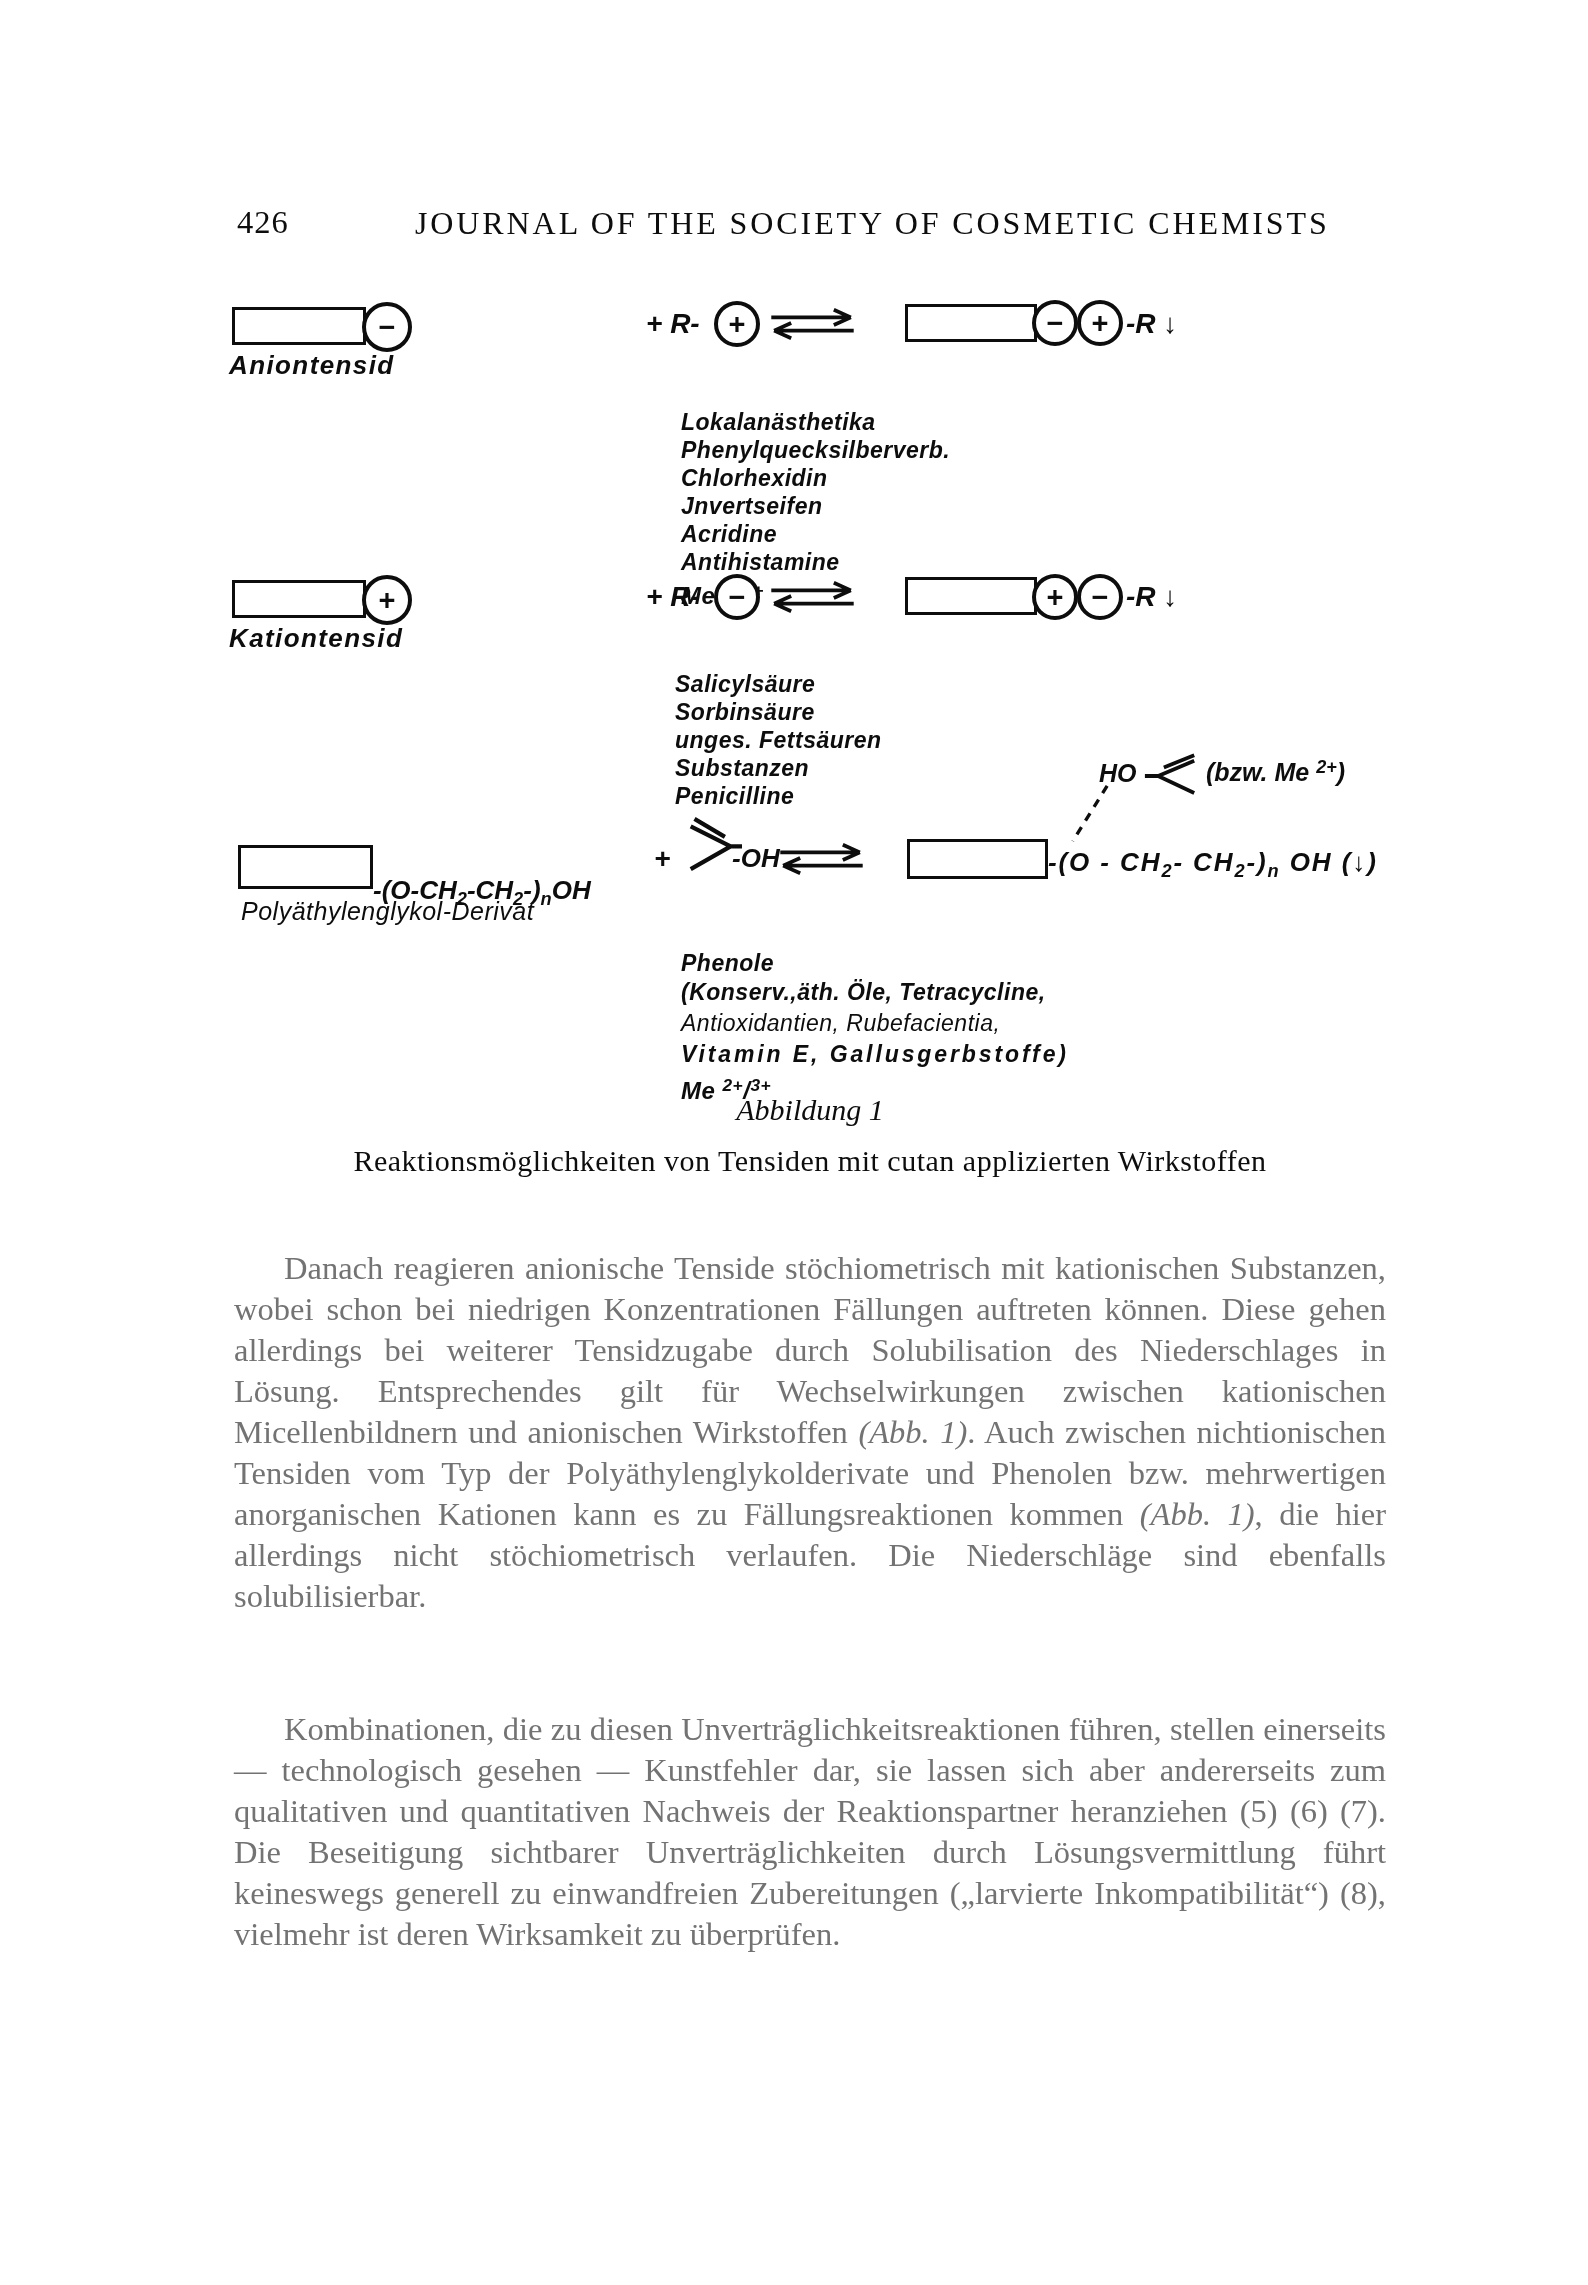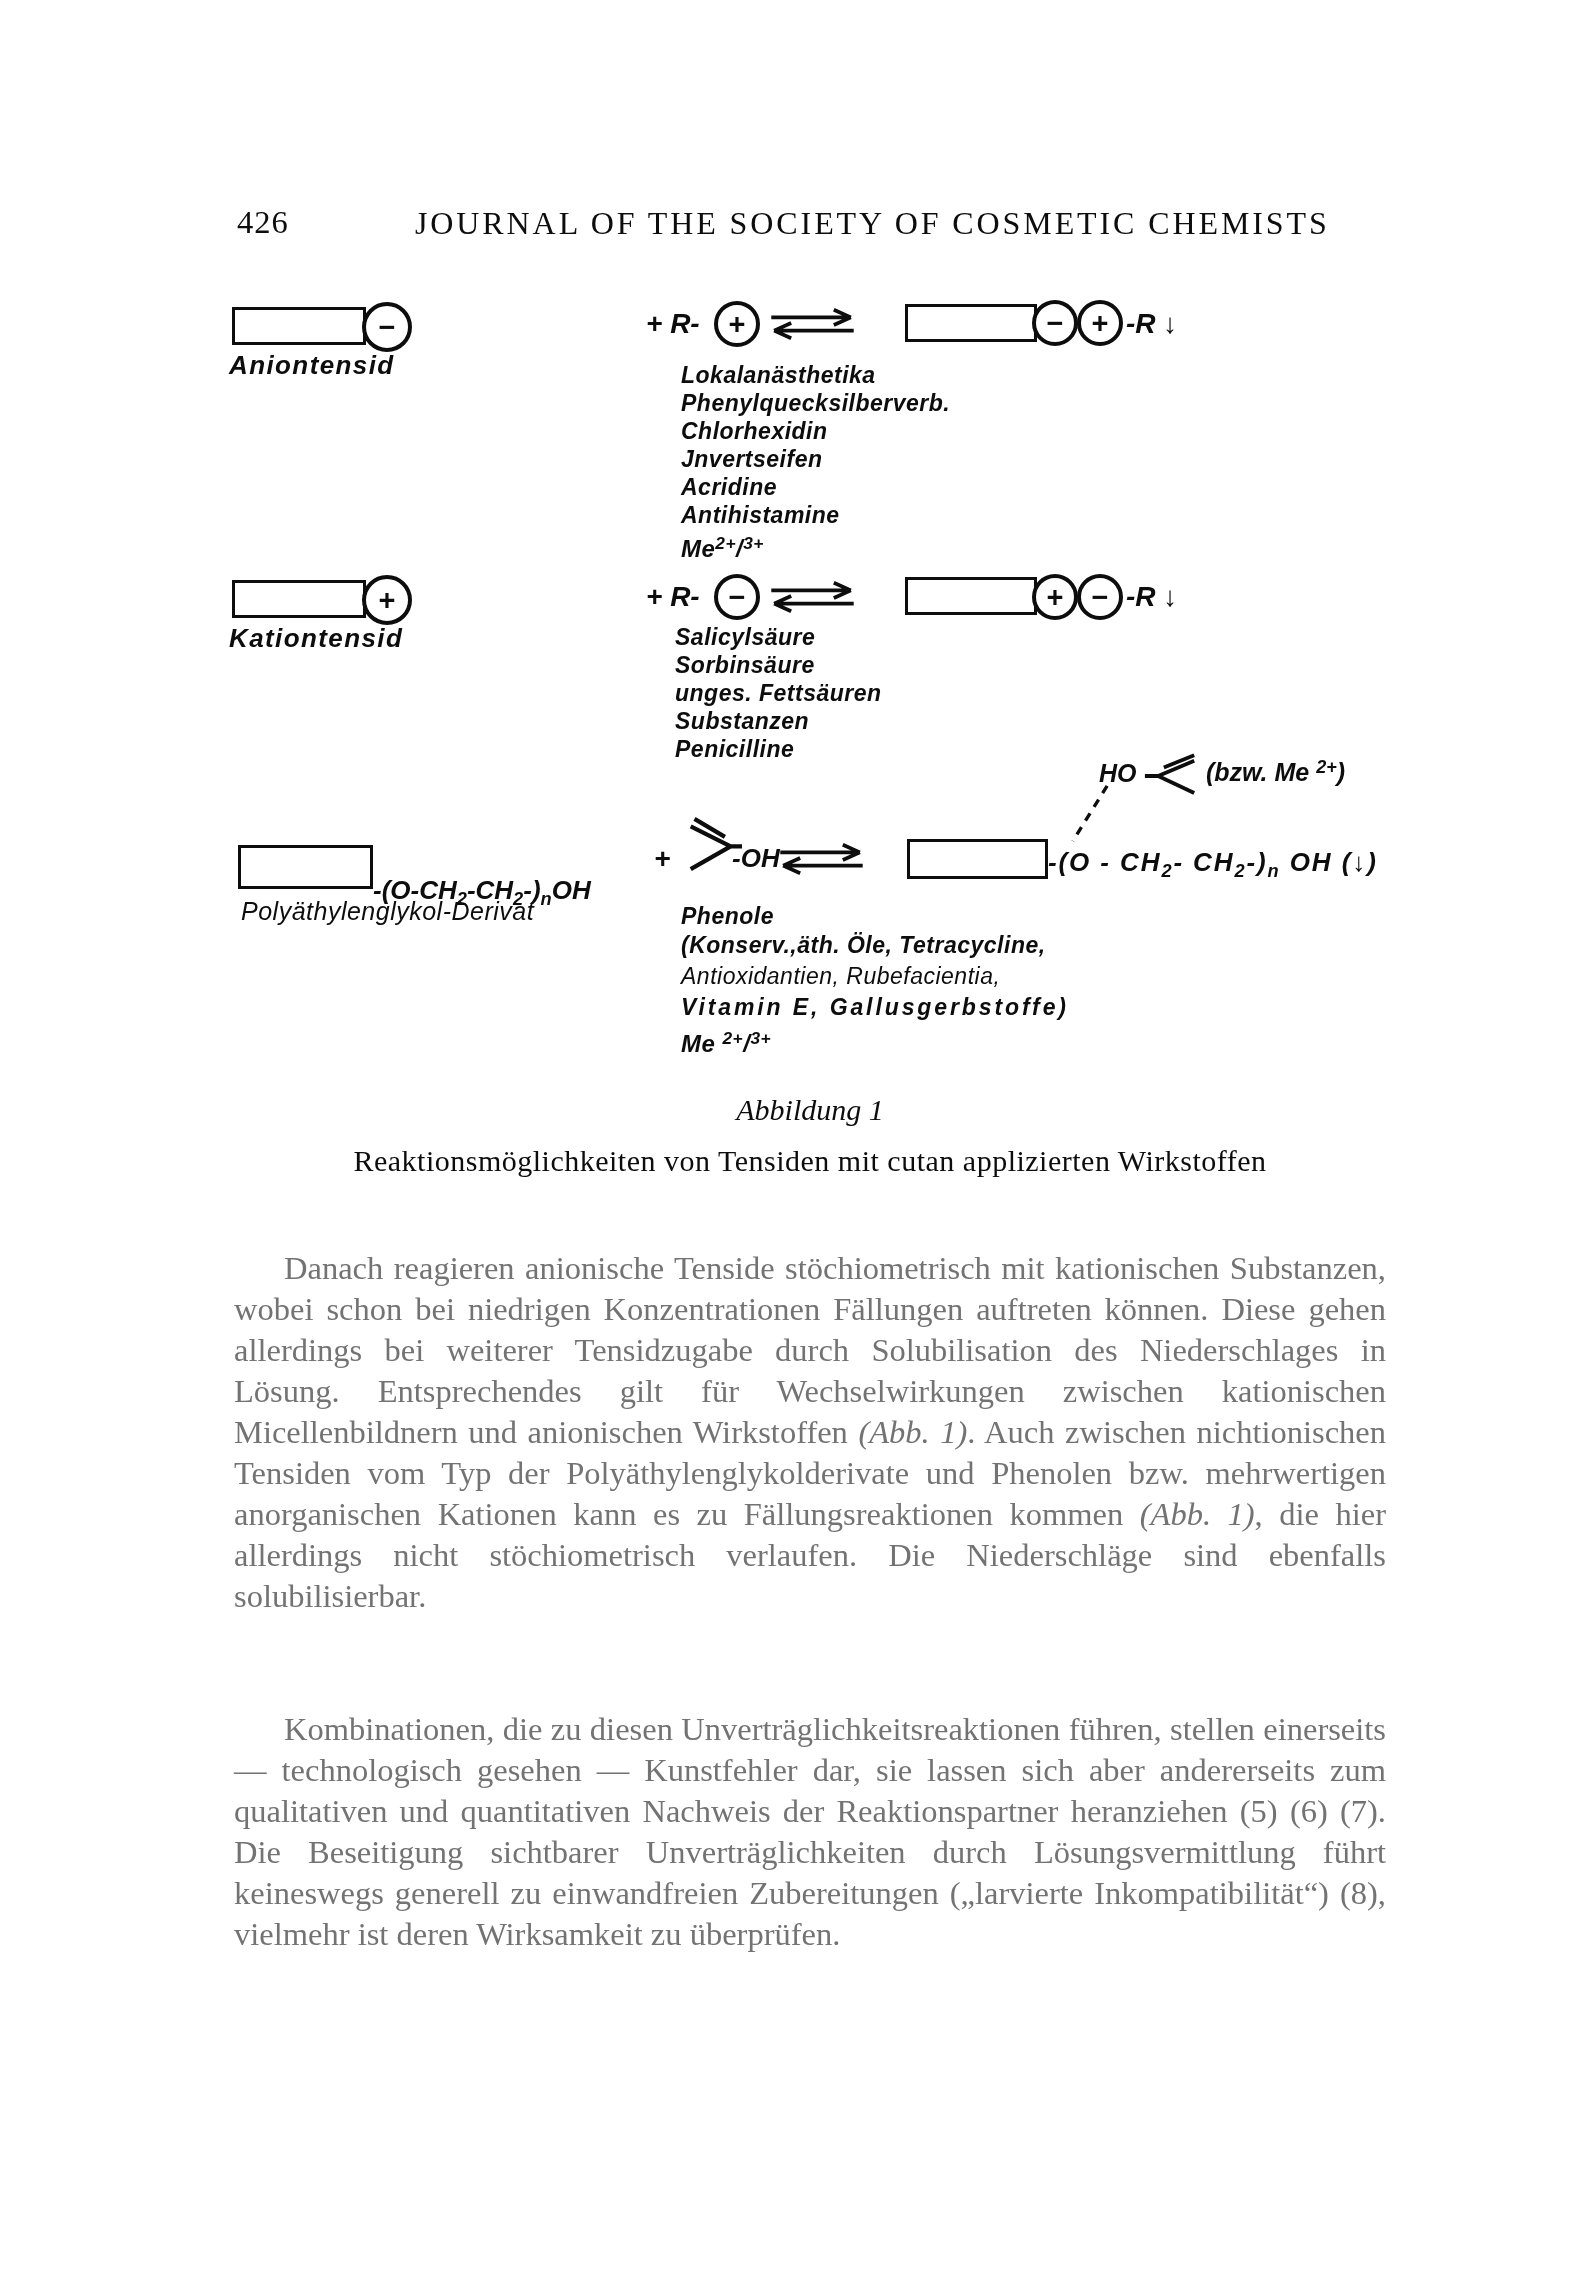--- a/index.html
+++ b/index.html
@@ -15,21 +15,21 @@
   .rect{border:3.8px solid #0d0d0d;background:#fff;box-sizing:border-box;}
   .circ{
     border:4.8px solid #0d0d0d;border-radius:50%;background:#fff;box-sizing:border-box;
     display:flex;align-items:center;justify-content:center;
     font:700 29px "Liberation Sans",sans-serif;line-height:1;
   }
   .flabel{font:italic 700 26px "Liberation Sans",sans-serif;letter-spacing:1.4px;white-space:nowrap;}
   .flabel-light{font:italic 400 25px "Liberation Sans",sans-serif;letter-spacing:0.5px;white-space:nowrap;}
   .formula{font:italic 700 28px "Liberation Sans",sans-serif;white-space:nowrap;}
   .formula-sm{font:italic 700 26px "Liberation Sans",sans-serif;white-space:nowrap;}
-  .subst{font:italic 700 23px "Liberation Sans",sans-serif;letter-spacing:0.5px;}
+  .subst{font:italic 700 23px "Liberation Sans",sans-serif;letter-spacing:0.5px;margin-top:47px;}
   .subst > div{line-height:28px;white-space:nowrap;}
   .subst .wide{letter-spacing:2.9px;}
   .meline{font:italic 700 24px "Liberation Sans",sans-serif;white-space:nowrap;}
   .sb{font-size:.7em;vertical-align:-0.32em;}
   .sp{font-size:.72em;vertical-align:.45em;}
   .note{font:italic 700 25px "Liberation Sans",sans-serif;white-space:nowrap;}
   svg{display:block;}
   svg path{stroke:#0d0d0d;fill:none;}
   
   .cap-title{font:italic 400 30px "Liberation Serif",serif;text-align:center;}

